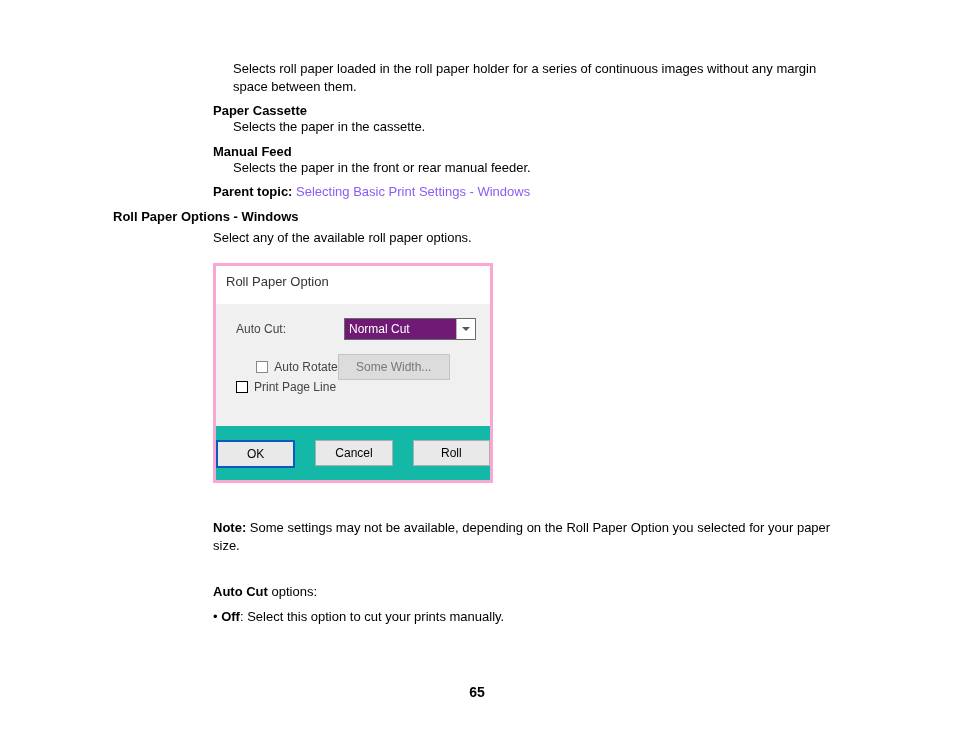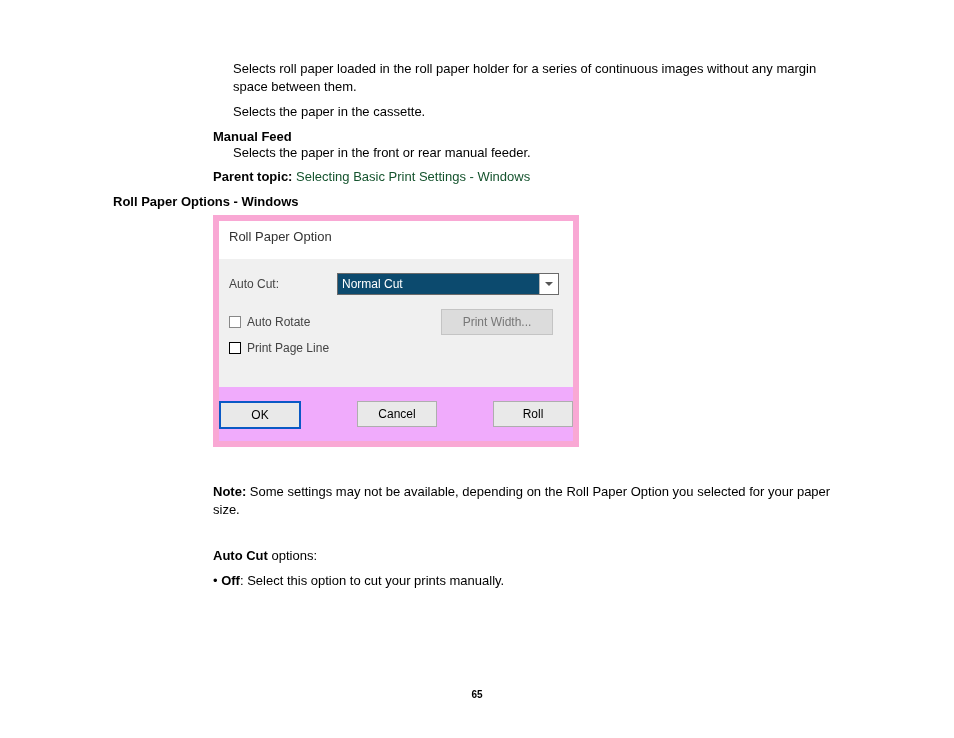--- a/index.html
+++ b/index.html
@@ -29,46 +29,46 @@
   }
   .parent-topic {
     padding-left: 100px;
     margin-top: 6px;
     margin-bottom: 10px;
   }
   .parent-topic .label {
     font-weight: bold;
   }
   .parent-topic .link {
-    color: #14532d;
+    color: #8b5cf6;
   }
   .section-heading {
     font-weight: bold;
     margin-bottom: 6px;
   }
   .section-intro {
     padding-left: 100px;
     margin-bottom: 18px;
   }
   .dialog {
     margin-left: 100px;
-    width: 366px;
-    border: 6px solid #f9a8d4;
+    width: 280px;
+    border: 3px solid #f9a8d4;
     background: #fff;
     box-sizing: border-box;
   }
   .dialog-title {
     padding: 8px 10px 14px 10px;
     font-size: 13px;
     color: #333;
     border-bottom: 1px solid transparent;
   }
   .dialog-body {
     background: #f0f0f0;
-    padding: 14px 14px 12px 10px;
+    padding: 14px 14px 12px 20px;
   }
   .row {
     display: flex;
     align-items: center;
     margin-bottom: 14px;
   }
   .row .lbl {
     width: 108px;
     color: #444;
     font-size: 12px;
@@ -76,21 +76,21 @@
   .select {
     flex: 1;
     display: flex;
     align-items: stretch;
     border: 1px solid #6a6a6a;
     height: 20px;
     background: #fff;
   }
   .select .sel-value {
     flex: 1;
-    background: #0c4a6e;
+    background: #701a75;
     color: #fff;
     font-size: 12px;
     padding: 2px 4px;
     line-height: 16px;
   }
   .select .sel-btn {
     width: 18px;
     background: #fff;
     border-left: 1px solid #b5b5b5;
     display: flex;
@@ -119,41 +119,41 @@
   .checkbox.dark {
     border: 1px solid #000;
   }
   .checklabel {
     font-size: 12px;
     color: #444;
   }
   .midrow {
     display: flex;
     align-items: center;
-    justify-content: space-between;
-    margin-bottom: 6px;
+    justify-content: center;
+    margin-bottom: 0;
   }
   .rollwidth-btn {
     width: 110px;
     height: 24px;
     background: #dcdcdc;
     border: 1px solid #c4c4c4;
     font-size: 12px;
     color: #777;
     display: flex;
     align-items: center;
     justify-content: center;
     margin-right: 6px;
   }
   .button-row {
     display: flex;
     justify-content: space-between;
     gap: 20px;
     padding: 14px 0 12px 0;
-    background: #f0abfc;
+    background: #14b8a6;
   }
   .dlg-btn {
     width: 78px;
     height: 24px;
     font-size: 12px;
     display: flex;
     align-items: center;
     justify-content: center;
     background: #e9e9e9;
     border: 1px solid #aeaeae;
@@ -175,67 +175,69 @@
   .bullet-item {
     padding-left: 100px;
     margin-top: 10px;
   }
   .pgnum {
     position: absolute;
     bottom: 38px;
     left: 0;
     width: 954px;
     text-align: center;
-    font-size: 10px;
+    font-size: 14px;
     font-weight: bold;
   }
   .bold { font-weight: bold; }
 </style>
 </head>
 <body>
 
 <div class="page">
 
   <div class="entry">
     <div class="entry-desc">Selects roll paper loaded in the roll paper holder for a series of continuous images without any margin space between them.</div>
   </div>
 
   <div class="entry">
+    <div class="entry-title">Paper Cassette</div>
     <div class="entry-desc">Selects the paper in the cassette.</div>
   </div>
 
   <div class="entry">
     <div class="entry-title">Manual Feed</div>
     <div class="entry-desc">Selects the paper in the front or rear manual feeder.</div>
   </div>
 
   <div class="parent-topic">
     <span class="label">Parent topic: </span><span class="link">Selecting Basic Print Settings - Windows</span>
   </div>
 
   <div class="section-heading">Roll Paper Options - Windows</div>
+  <div class="section-intro">Select any of the available roll paper options.</div>
 
   <div class="dialog">
     <div class="dialog-title">Roll Paper Option</div>
     <div class="dialog-body">
       <div class="row">
         <div class="lbl">Auto Cut:</div>
         <div class="select">
           <div class="sel-value">Normal Cut</div>
           <div class="sel-btn">
             <div class="chev"></div>
           </div>
         </div>
       </div>
       <div class="midrow">
         <div class="checkrow" style="margin-bottom:0;">
           <div class="checkbox"></div>
           <div class="checklabel">Auto Rotate</div>
         </div>
-        <div class="rollwidth-btn">Print Width...</div>
+        <div class="rollwidth-btn">Some Width...</div>
       </div>
       <div class="checkrow">
         <div class="checkbox dark"></div>
         <div class="checklabel">Print Page Line</div>
       </div>
     </div>
     <div class="button-row">
       <div class="dlg-btn primary">OK</div>
       <div class="dlg-btn">Cancel</div>
       <div class="dlg-btn">Roll</div>

